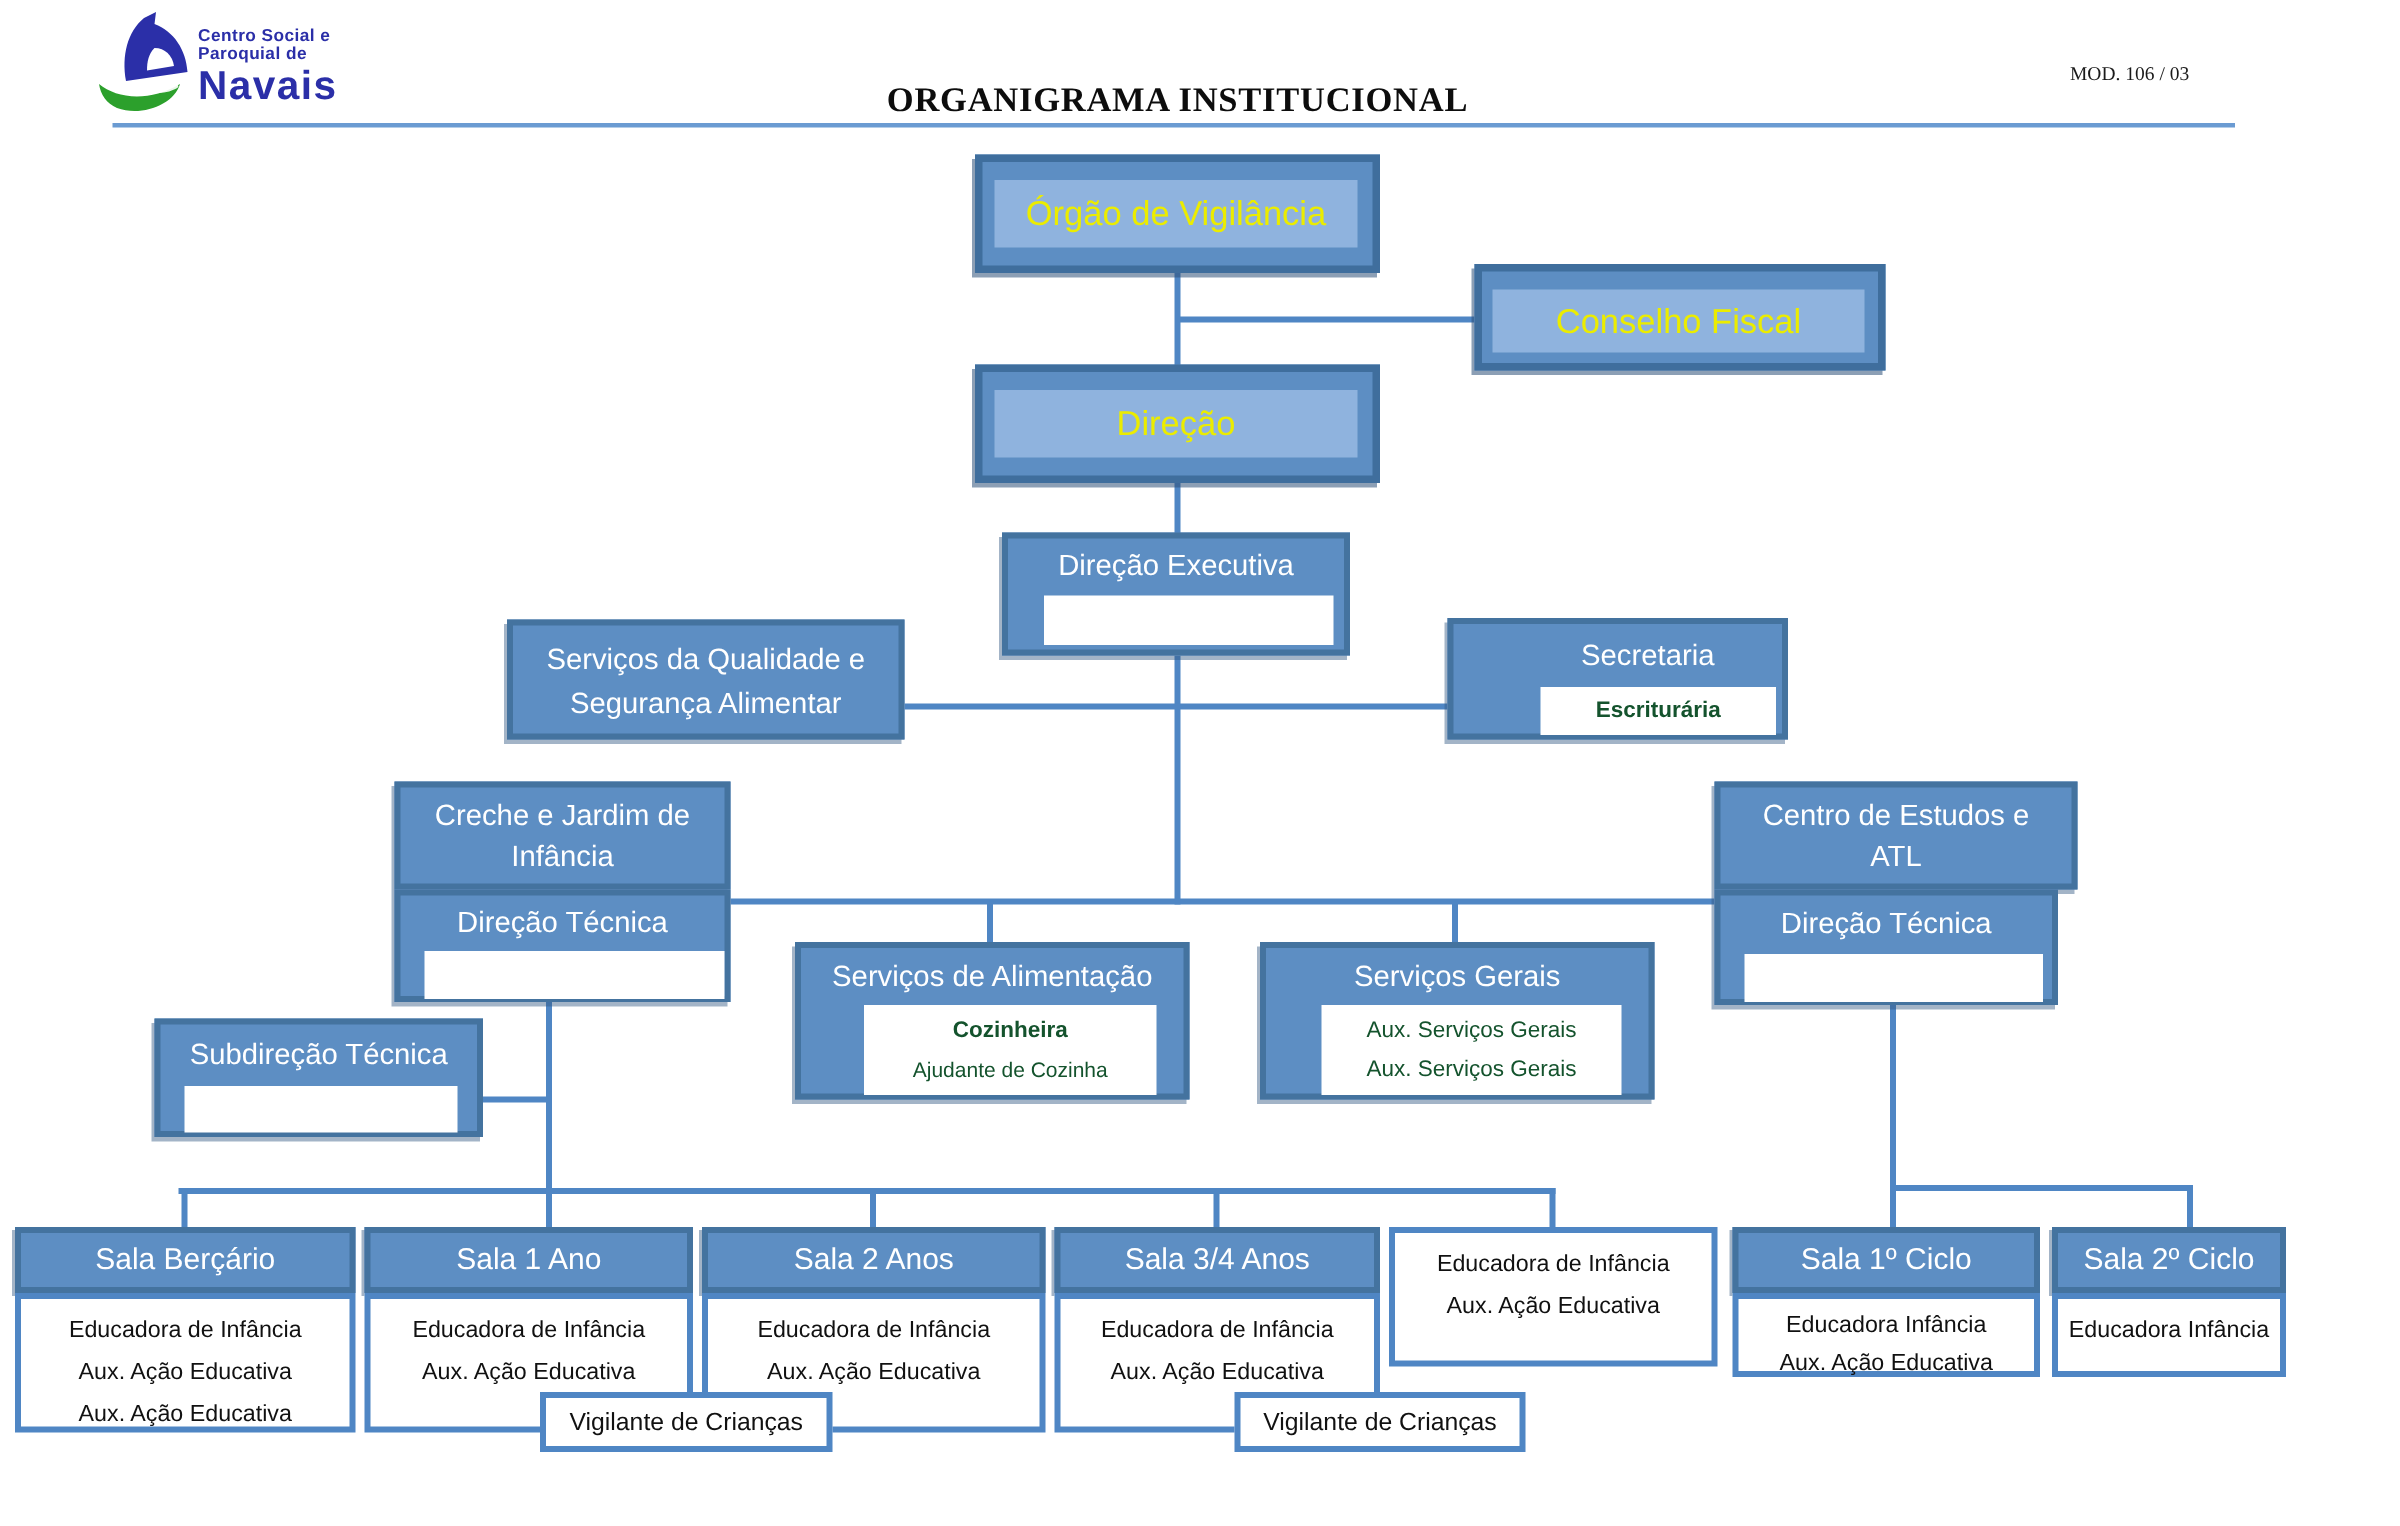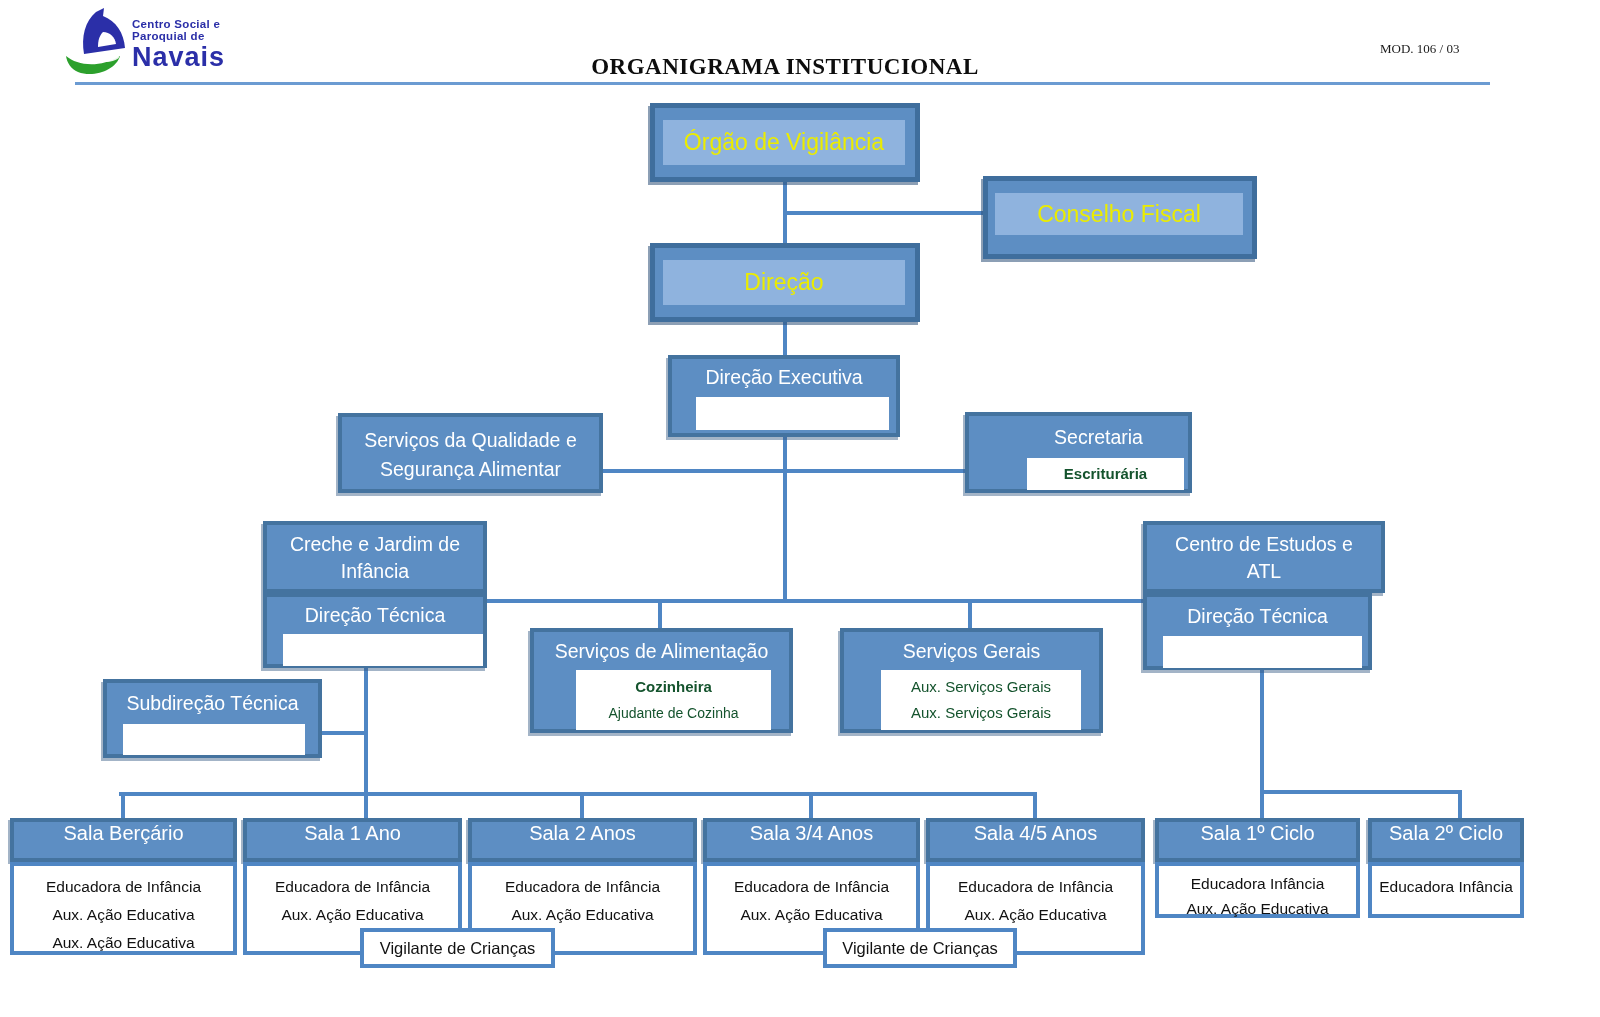--- a/index.html
+++ b/index.html
@@ -32,21 +32,21 @@
         box-shadow:-2px 3px 0 rgba(52,88,130,.45);box-sizing:border-box;text-align:center;}
   .bbox .btitle{font-size:19.5px;line-height:27px;}
   .bbox .wpanel{position:absolute;background:#fff;color:#111;box-sizing:border-box;
                 display:flex;flex-direction:column;align-items:center;justify-content:center;}
   .wpanel .staff{font-size:15px;line-height:26px;color:#14532d;}
   .staff-bold{font-weight:bold;}
 
   
   .sala{position:absolute;z-index:2;box-sizing:border-box;}
   .sala-header{background:#5d8ec3;border:4px solid #44739f;box-sizing:border-box;height:44px;
-               display:flex;align-items:flex-start;justify-content:center;color:#fff;font-size:20px;
+               display:flex;align-items:center;justify-content:center;color:#fff;font-size:20px;
                box-shadow:-2px 2px 0 rgba(52,88,130,.45);}
   .sala-body{background:#fff;border:4px solid #4f86c4;box-sizing:border-box;text-align:center;
              padding-top:7px;}
   .sala-body .staff{font-size:15.5px;line-height:28px;color:#111;}
 
   .vigilante{position:absolute;background:#fff;border:4px solid #4f86c4;z-index:4;
              display:flex;align-items:center;justify-content:center;font-size:16.5px;color:#111;
              box-sizing:border-box;}
 </style>
 </head>
@@ -86,21 +86,21 @@
   <div class="line" style="left:580px;top:794px;width:4px;height:24px"></div>
   <div class="line" style="left:809px;top:794px;width:4px;height:24px"></div>
   <div class="line" style="left:1033px;top:792px;width:4px;height:26px"></div>
   <div class="line" style="left:1260px;top:670px;width:4px;height:148px"></div>
   <div class="line" style="left:1260px;top:790px;width:202px;height:4px"></div>
   <div class="line" style="left:1458px;top:790px;width:4px;height:28px"></div>
 
   <div class="ybox" style="left:650px;top:103px;width:270px;height:79px">
     <div class="panel" style="left:8px;top:12px;width:242px;height:45px">Órgão de Vigilância</div>
   </div>
-  <div class="ybox" style="left:983px;top:176px;width:274px;height:83px">
+  <div class="ybox" style="left:983px;top:176px;width:274px;height:71px">
     <div class="panel" style="left:7px;top:12px;width:248px;height:42px">Conselho Fiscal</div>
   </div>
   <div class="ybox" style="left:650px;top:243px;width:270px;height:79px">
     <div class="panel" style="left:8px;top:12px;width:242px;height:45px">Direção</div>
   </div>
 
   <div class="bbox" style="left:668px;top:355px;width:232px;height:82px">
     <div class="btitle" style="margin-top:5px">Direção Executiva</div>
     <div class="wpanel" style="right:7px;top:38px;width:193px;height:33px"></div>
   </div>
@@ -197,23 +197,20 @@
     <div class="sala-header">
       <span>Sala 3/4 Anos</span>
       </div>
     <div class="sala-body" style="height:93px">
       <div class="staff">Educadora de Infância</div>
       <div class="staff">Aux. Ação Educativa</div>
     </div>
   </div>
 
   <div class="sala" style="left:926px;top:818px;width:219px">
-    <div class="sala-header">
-      <span>Sala 4/5 Anos</span>
-      </div>
     <div class="sala-body" style="height:93px">
       <div class="staff">Educadora de Infância</div>
       <div class="staff">Aux. Ação Educativa</div>
     </div>
   </div>
 
   <div class="sala" style="left:1155px;top:818px;width:205px">
     <div class="sala-header">
       <span>Sala 1º Ciclo</span>
       </div>

